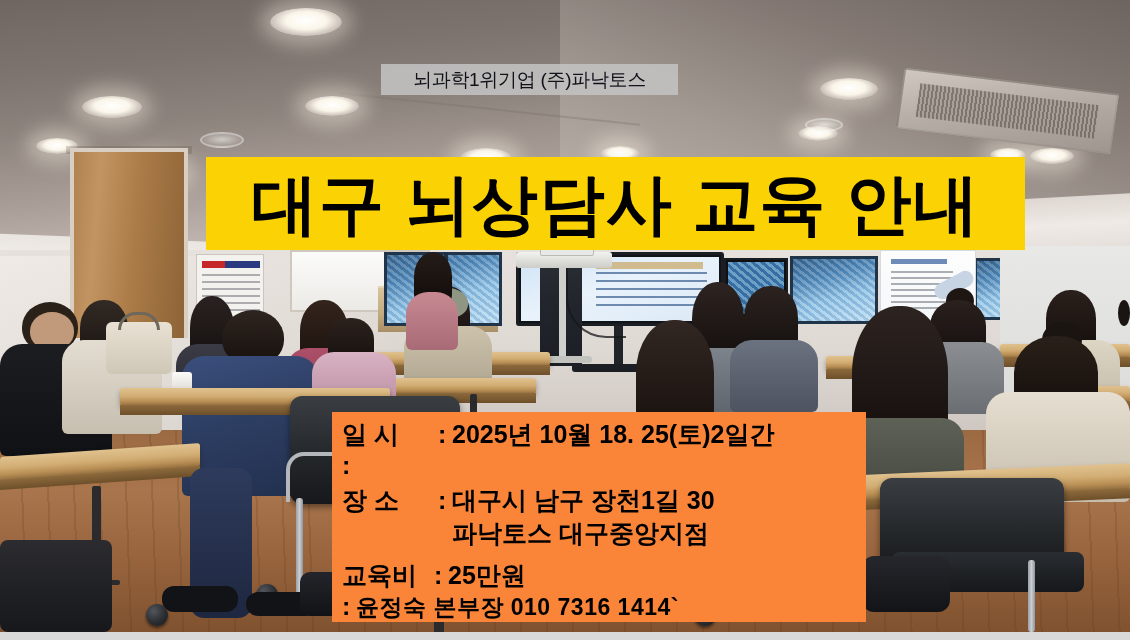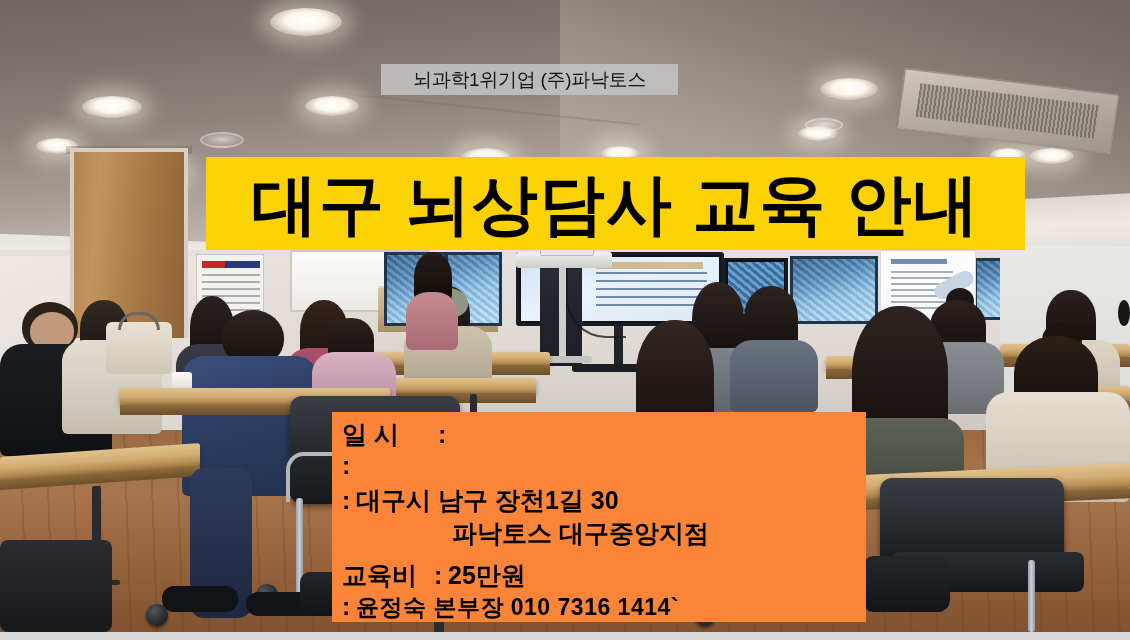--- a/index.html
+++ b/index.html
@@ -628,27 +628,29 @@
 
   <div class="yellow-banner">
     <span>대구 뇌상담사 교육 안내</span>
   </div>
 
   <div class="orange-box">
 
     <div class="info-row">
       <span class="info-label">일 시</span>
       <span class="info-colon">:</span>
+      <span class="info-value">2025년 10월 18. 25(토)2일간</span>
     </div>
 
     <div class="info-row">
       <span class="info-colon">:</span>
     </div>
 
     <div class="info-row">
+      <span class="info-label">장 소</span>
       <span class="info-colon">:</span>
       <span class="info-value">대구시 남구 장천1길 30</span>
     </div>
 
     <div class="info-row cont">
       <span class="info-value">파낙토스 대구중앙지점</span>
     </div>
 
     <div class="info-row gap">
       <span class="info-label narrow">교육비</span>

